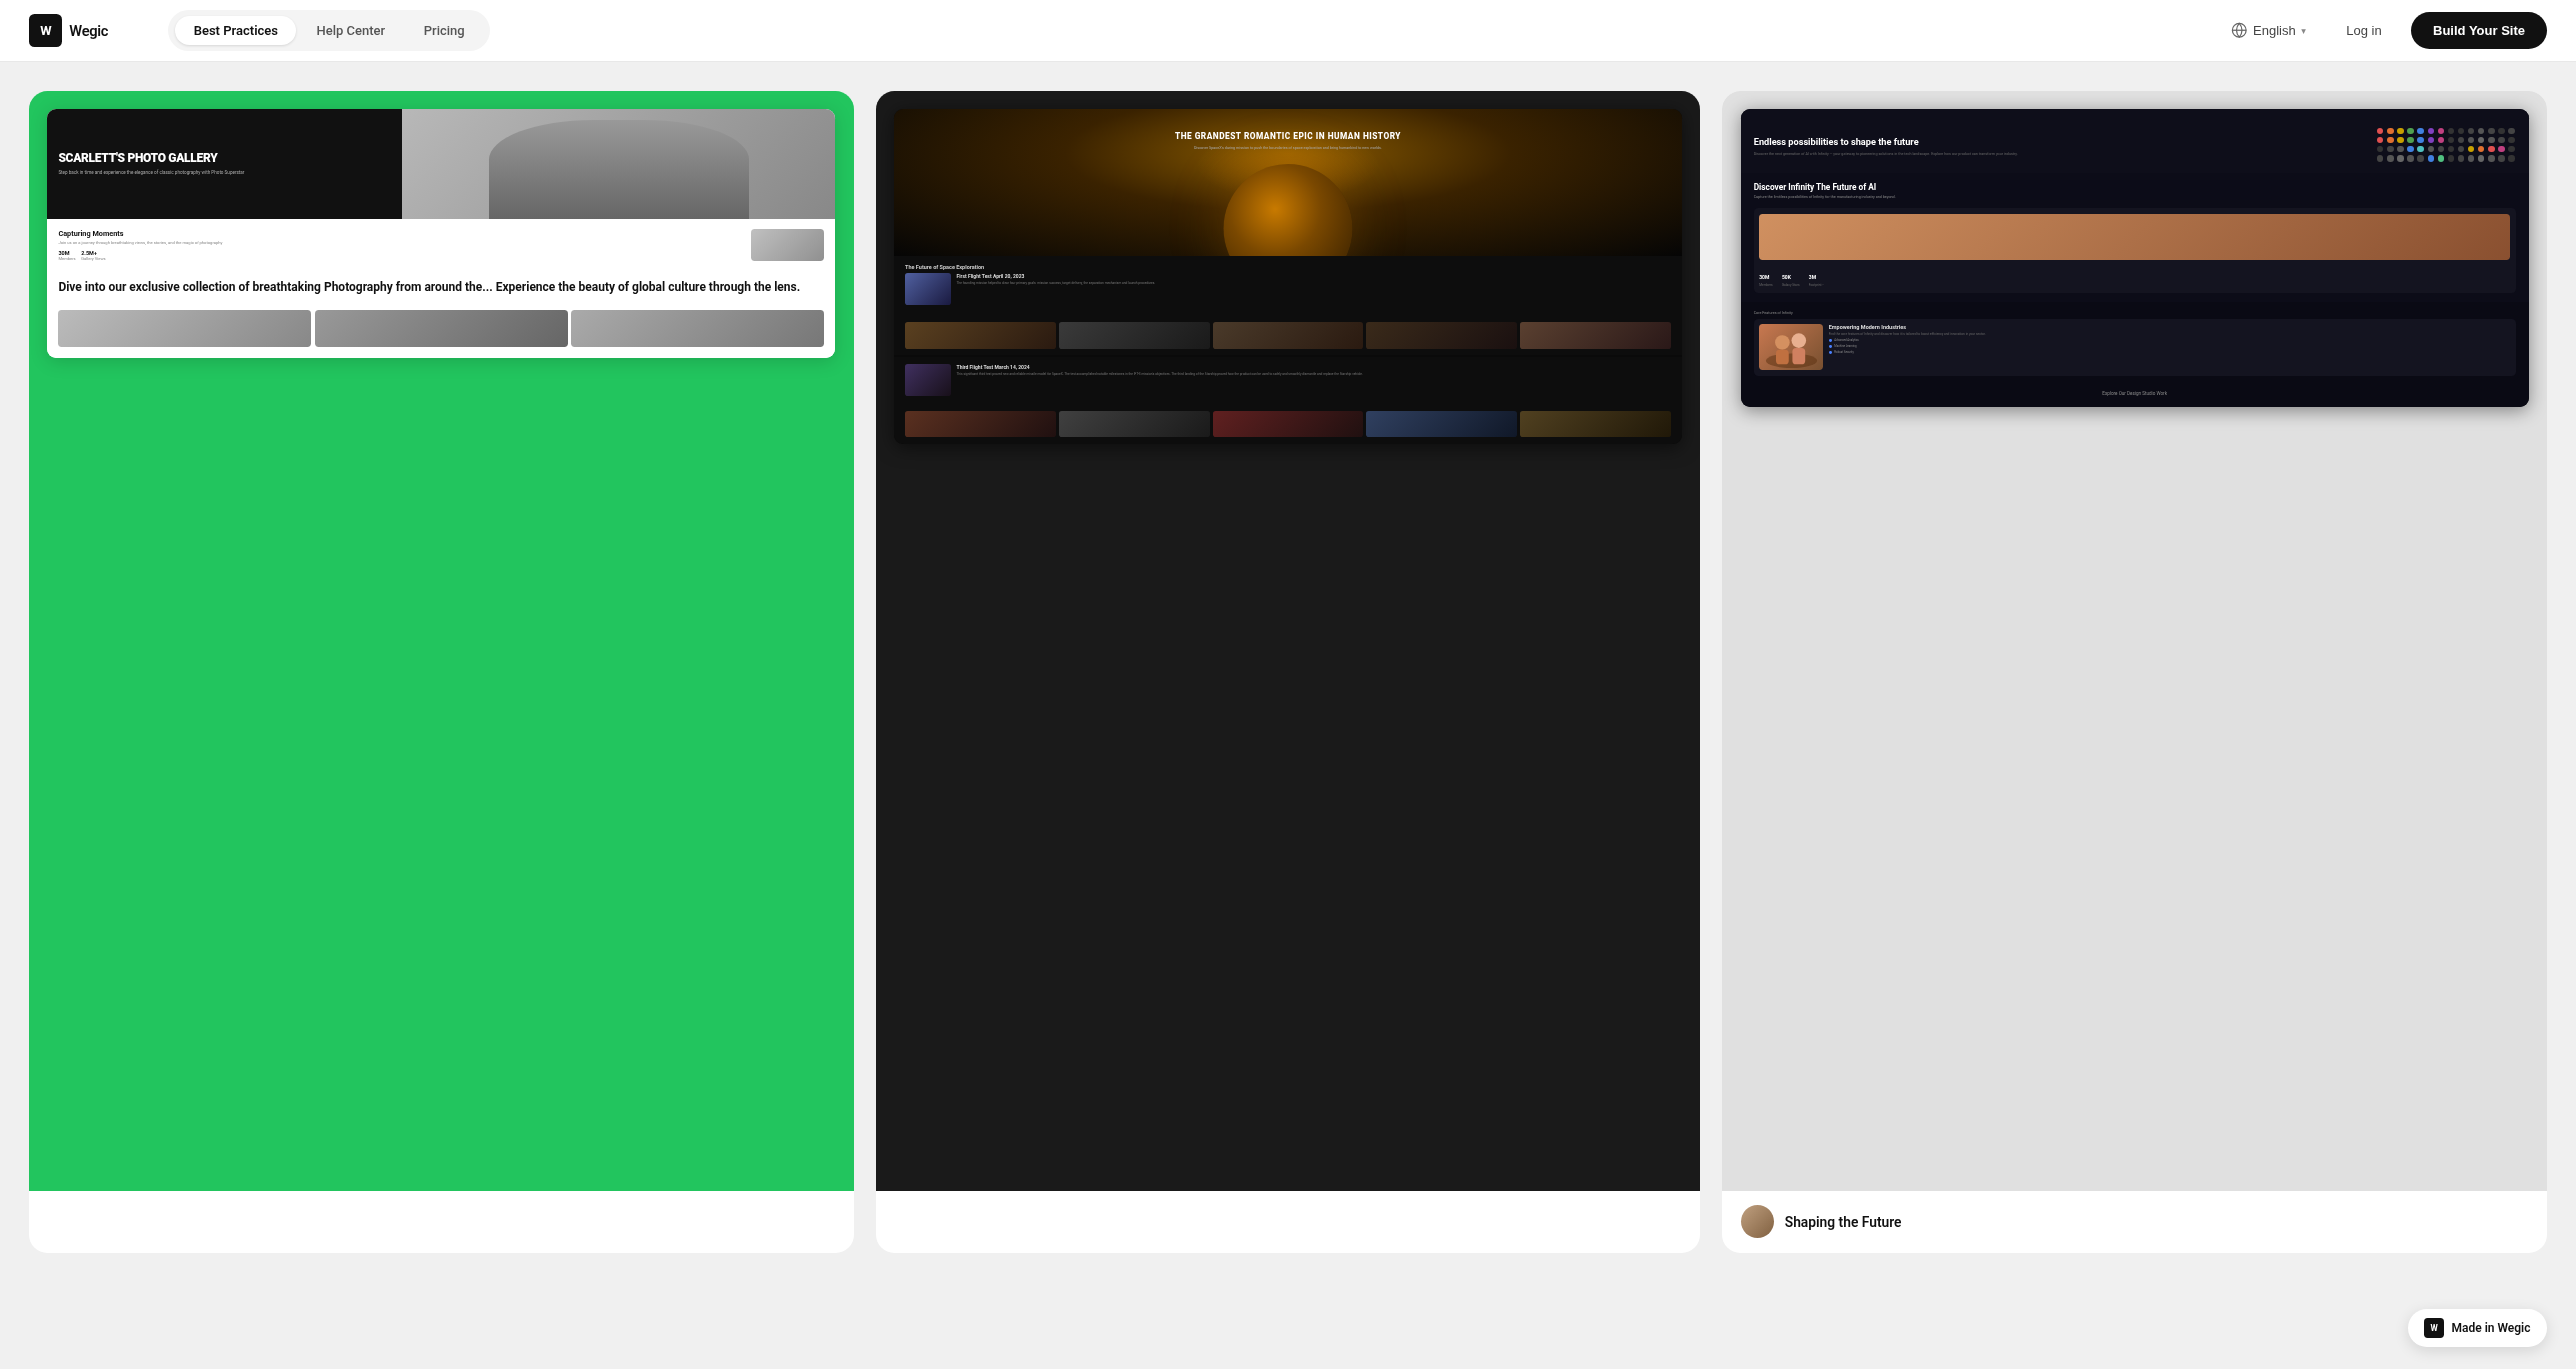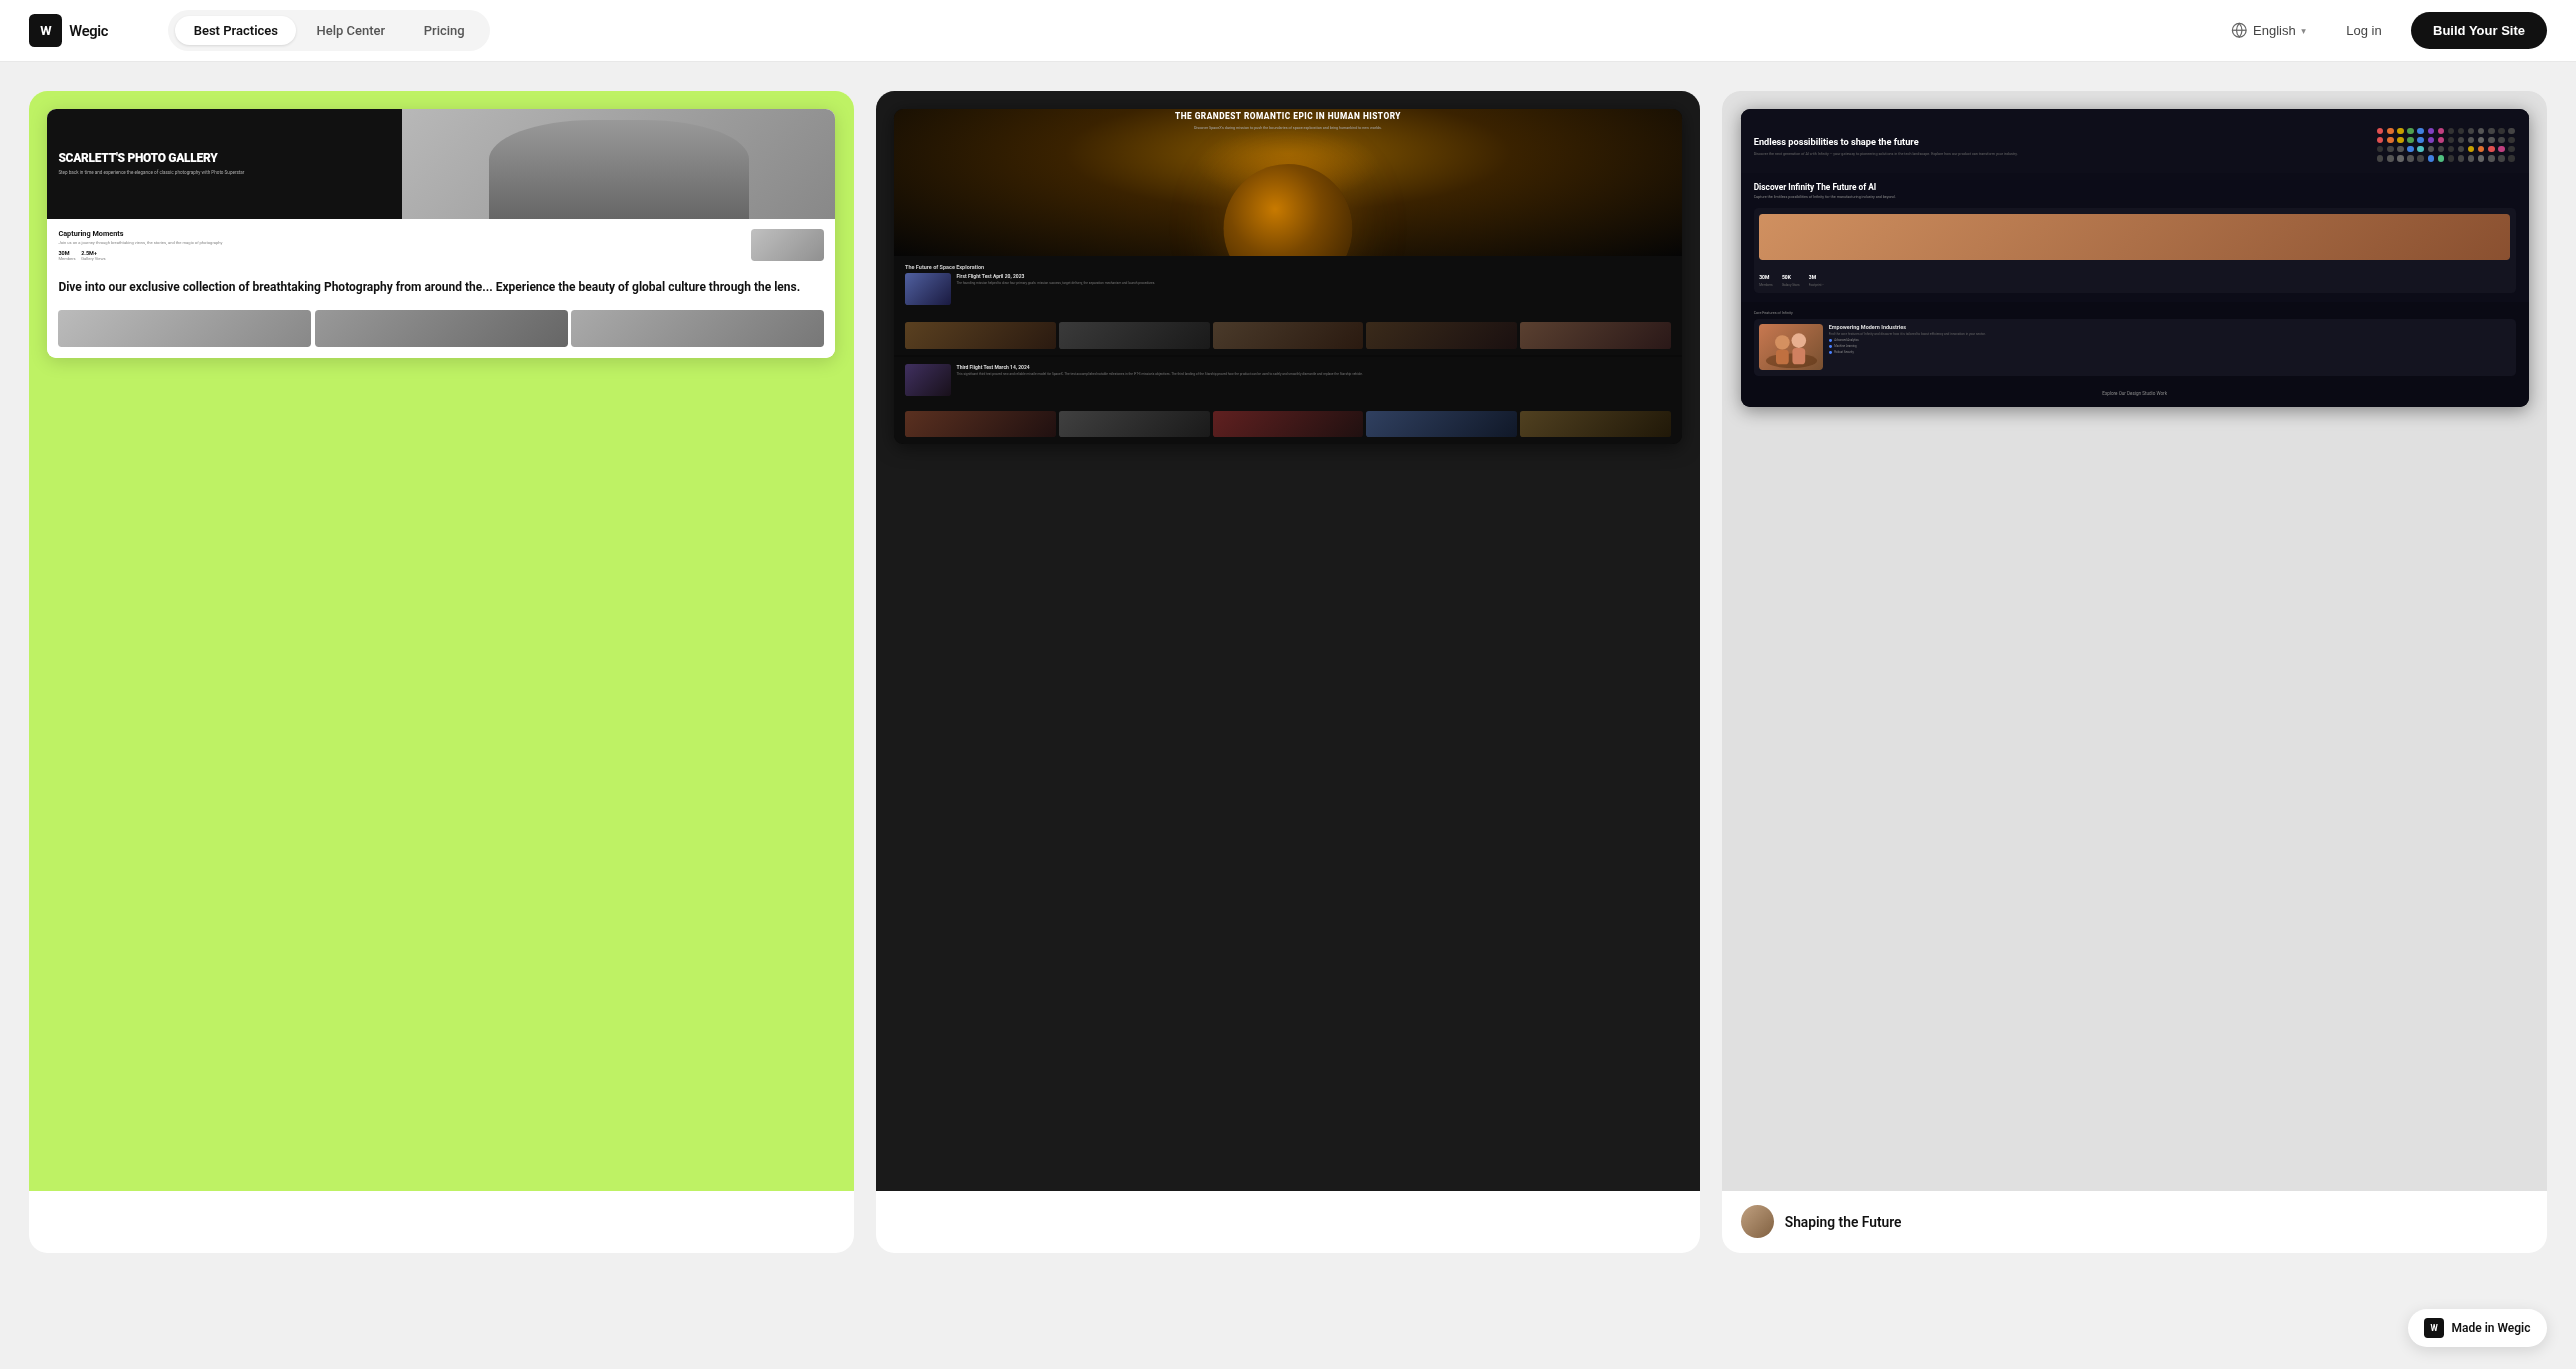--- a/index.html
+++ b/index.html
@@ -141,21 +141,21 @@
       overflow: hidden;
       position: relative;
       display: flex;
       align-items: flex-start;
       justify-content: center;
       padding: 18.4px;
     }
 
     
     .preview-portfolio {
-      background: #bef264;
+      background: #22c55e;
     }
     .preview-portfolio .inner {
       width: 100%;
       border-radius: 9.2px;
       overflow: hidden;
       background: #fff;
       box-shadow: 0 3.7px 18.4px rgba(0,0,0,0.15);
     }
     .port-hero {
       display: flex;
@@ -315,21 +315,21 @@
       position: absolute;
       width: 184px;
       height: 73px;
       background: radial-gradient(ellipse, rgba(200,120,0,0.4) 0%, transparent 70%);
       top: 18.4px;
       left: 50%;
       transform: translateX(-50%);
     }
     .sx-hero-text {
       position: absolute;
-      top: 2px;
+      top: 22px;
       text-align: center;
       z-index: 2;
     }
     .sx-hero-title {
       color: #fff;
       font-size: 8.3px;
       font-weight: 800;
       text-align: center;
       line-height: 1.3;
       letter-spacing: 0.5px;

